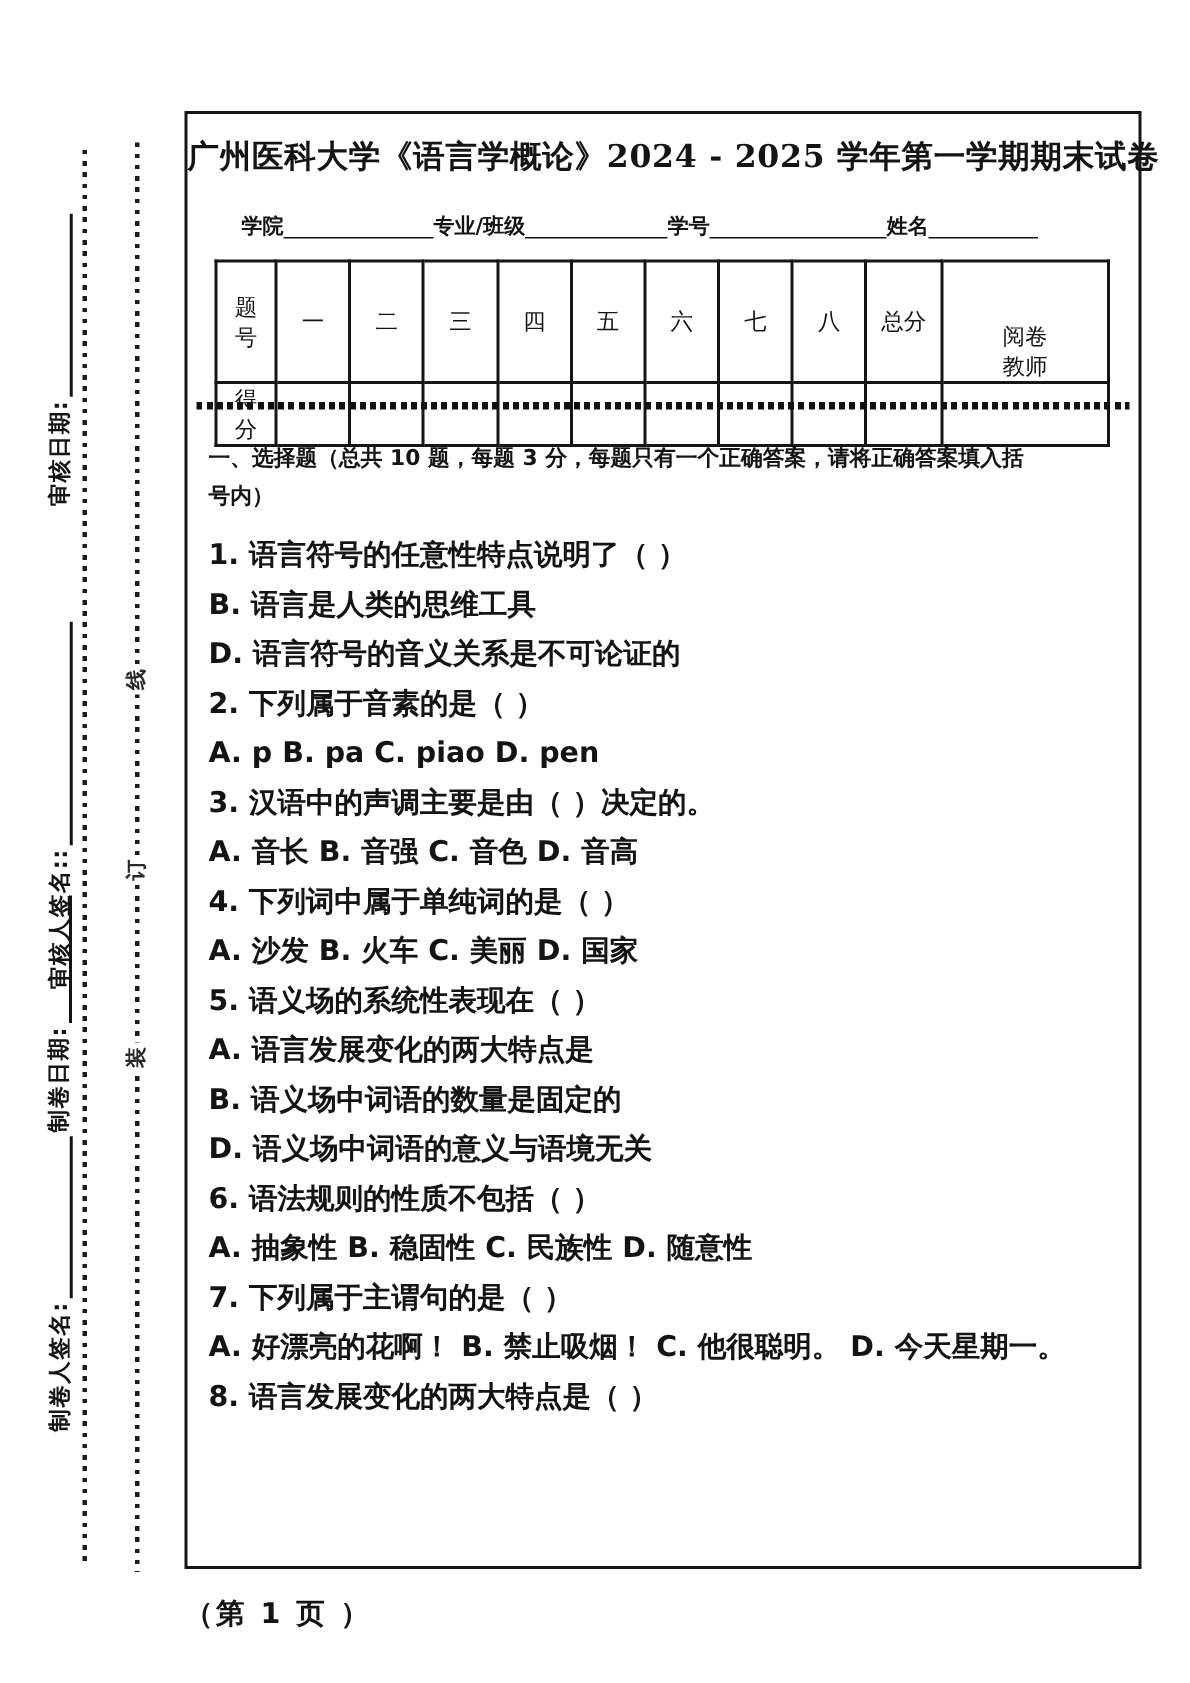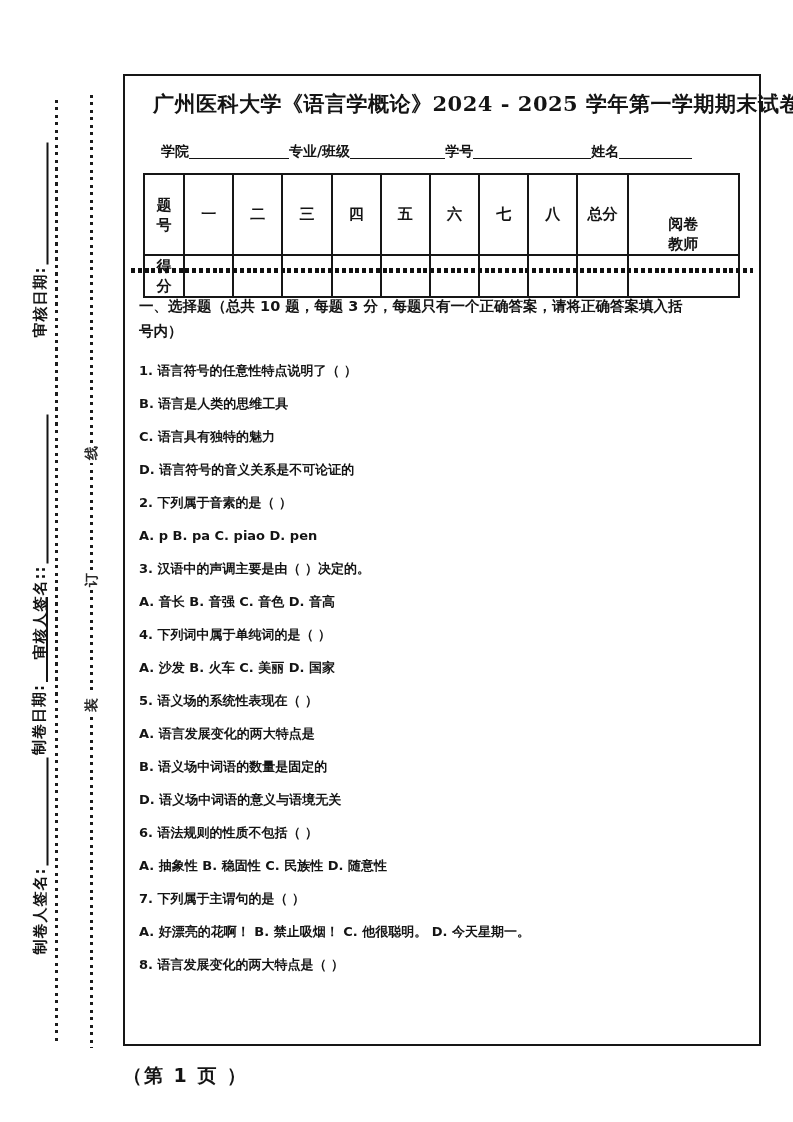--- a/index.html
+++ b/index.html
@@ -28,48 +28,48 @@
   #margin-item-1{left:-84px; top:527px; width:245px;}
   #margin-item-2{left:-41px; top:666px; width:158px;}
   #margin-item-3{left:-60px; top:846px; width:197px;}
 
   
   .exam-box{position:absolute;left:123px;top:74px;width:638px;height:972px;
             border:2px solid #161616;box-sizing:border-box;background:#fff;}
 
   .exam-title{margin-top:14px;text-align:center;font-size:21px;font-weight:bold;
               letter-spacing:0.5px;font-family:"DejaVu Serif","Liberation Serif",serif;
-              white-space:nowrap;padding-left:28px;}
+              white-space:nowrap;}
 
   .fields{display:flex;align-items:flex-start;margin:24px 28px 0 36px;
           font-size:14px;font-weight:bold;}
   .fields .f-label{line-height:18px;white-space:nowrap;}
   .fields .f-blank{border-bottom:1.5px solid #141414;height:16px;}
   #blank-college{width:100px;}
   #blank-major{width:95px;}
   #blank-stuno{width:118px;}
   #blank-name{width:73px;}
 
   table.score{position:absolute;left:18px;top:97px;width:597px;
               border-collapse:collapse;table-layout:fixed;
-              font-family:"DejaVu Serif","Liberation Serif",serif;font-size:15px;font-weight:bold;}
+              font-family:"DejaVu Serif","Liberation Serif",serif;font-size:15px;}
   table.score td{border:2px solid #161616;text-align:center;vertical-align:middle;padding:0;}
   tr.r1 td{height:47px;}
   tr.r2 td{height:34px;}
   col.c-num{width:40px;} col.c-q{width:49px;} col.c-total{width:50px;} col.c-grader{width:111px;}
   .stack2{display:inline-block;width:1.1em;line-height:20px;word-break:break-all;}
   .stack4{display:inline-block;width:2.2em;line-height:20px;word-break:break-all;margin-top:39px;}
 
   .dotline{position:absolute;left:6px;right:6px;top:192px;height:5px;
            background-image:repeating-linear-gradient(to right,#111 0 4px,transparent 4px 6.8px);}
 
   .questions{position:absolute;left:14px;top:218px;right:8px;}
   .q-intro{font-size:14.5px;font-weight:bold;line-height:25px;white-space:nowrap;}
   .q-intro-wrap{margin-bottom:16px;}
-  .qline{font-size:13px;font-weight:bold;line-height:21px;margin-bottom:12px;white-space:nowrap;}
+  .qline{font-size:19px;font-weight:bold;line-height:21px;margin-bottom:12px;white-space:nowrap;}
 
   .page-footer{position:absolute;left:123px;top:1063px;width:597px;
                font-size:19px;font-weight:bold;letter-spacing:2px;}
 </style>
 </head>
 <body>
 
 <div class="dash-v" id="dash-line-1"></div>
 <div class="dash-v" id="dash-line-2"></div>
 
@@ -156,21 +156,20 @@
   <div class="dotline"></div>
 
   <div class="questions">
     <div class="q-intro-wrap">
       <div class="q-intro">一、选择题（总共 10 题，每题 3 分，每题只有一个正确答案，请将正确答案填入括</div>
       <div class="q-intro">号内）</div>
     </div>
 
     <div class="qline">1.  语言符号的任意性特点说明了（  ）</div>
     <div class="qline">B.  语言是人类的思维工具</div>
-    <div class="qline">C.  语言具有独特的魅力</div>
     <div class="qline">D.  语言符号的音义关系是不可论证的</div>
 
     <div class="qline">2.  下列属于音素的是（  ）</div>
     <div class="qline">A.  p   B.  pa   C.  piao   D.  pen</div>
 
     <div class="qline">3.  汉语中的声调主要是由（  ）决定的。</div>
     <div class="qline">A.  音长   B.  音强   C.  音色   D.  音高</div>
 
     <div class="qline">4.  下列词中属于单纯词的是（  ）</div>
     <div class="qline">A.  沙发   B.  火车   C.  美丽   D.  国家</div>

